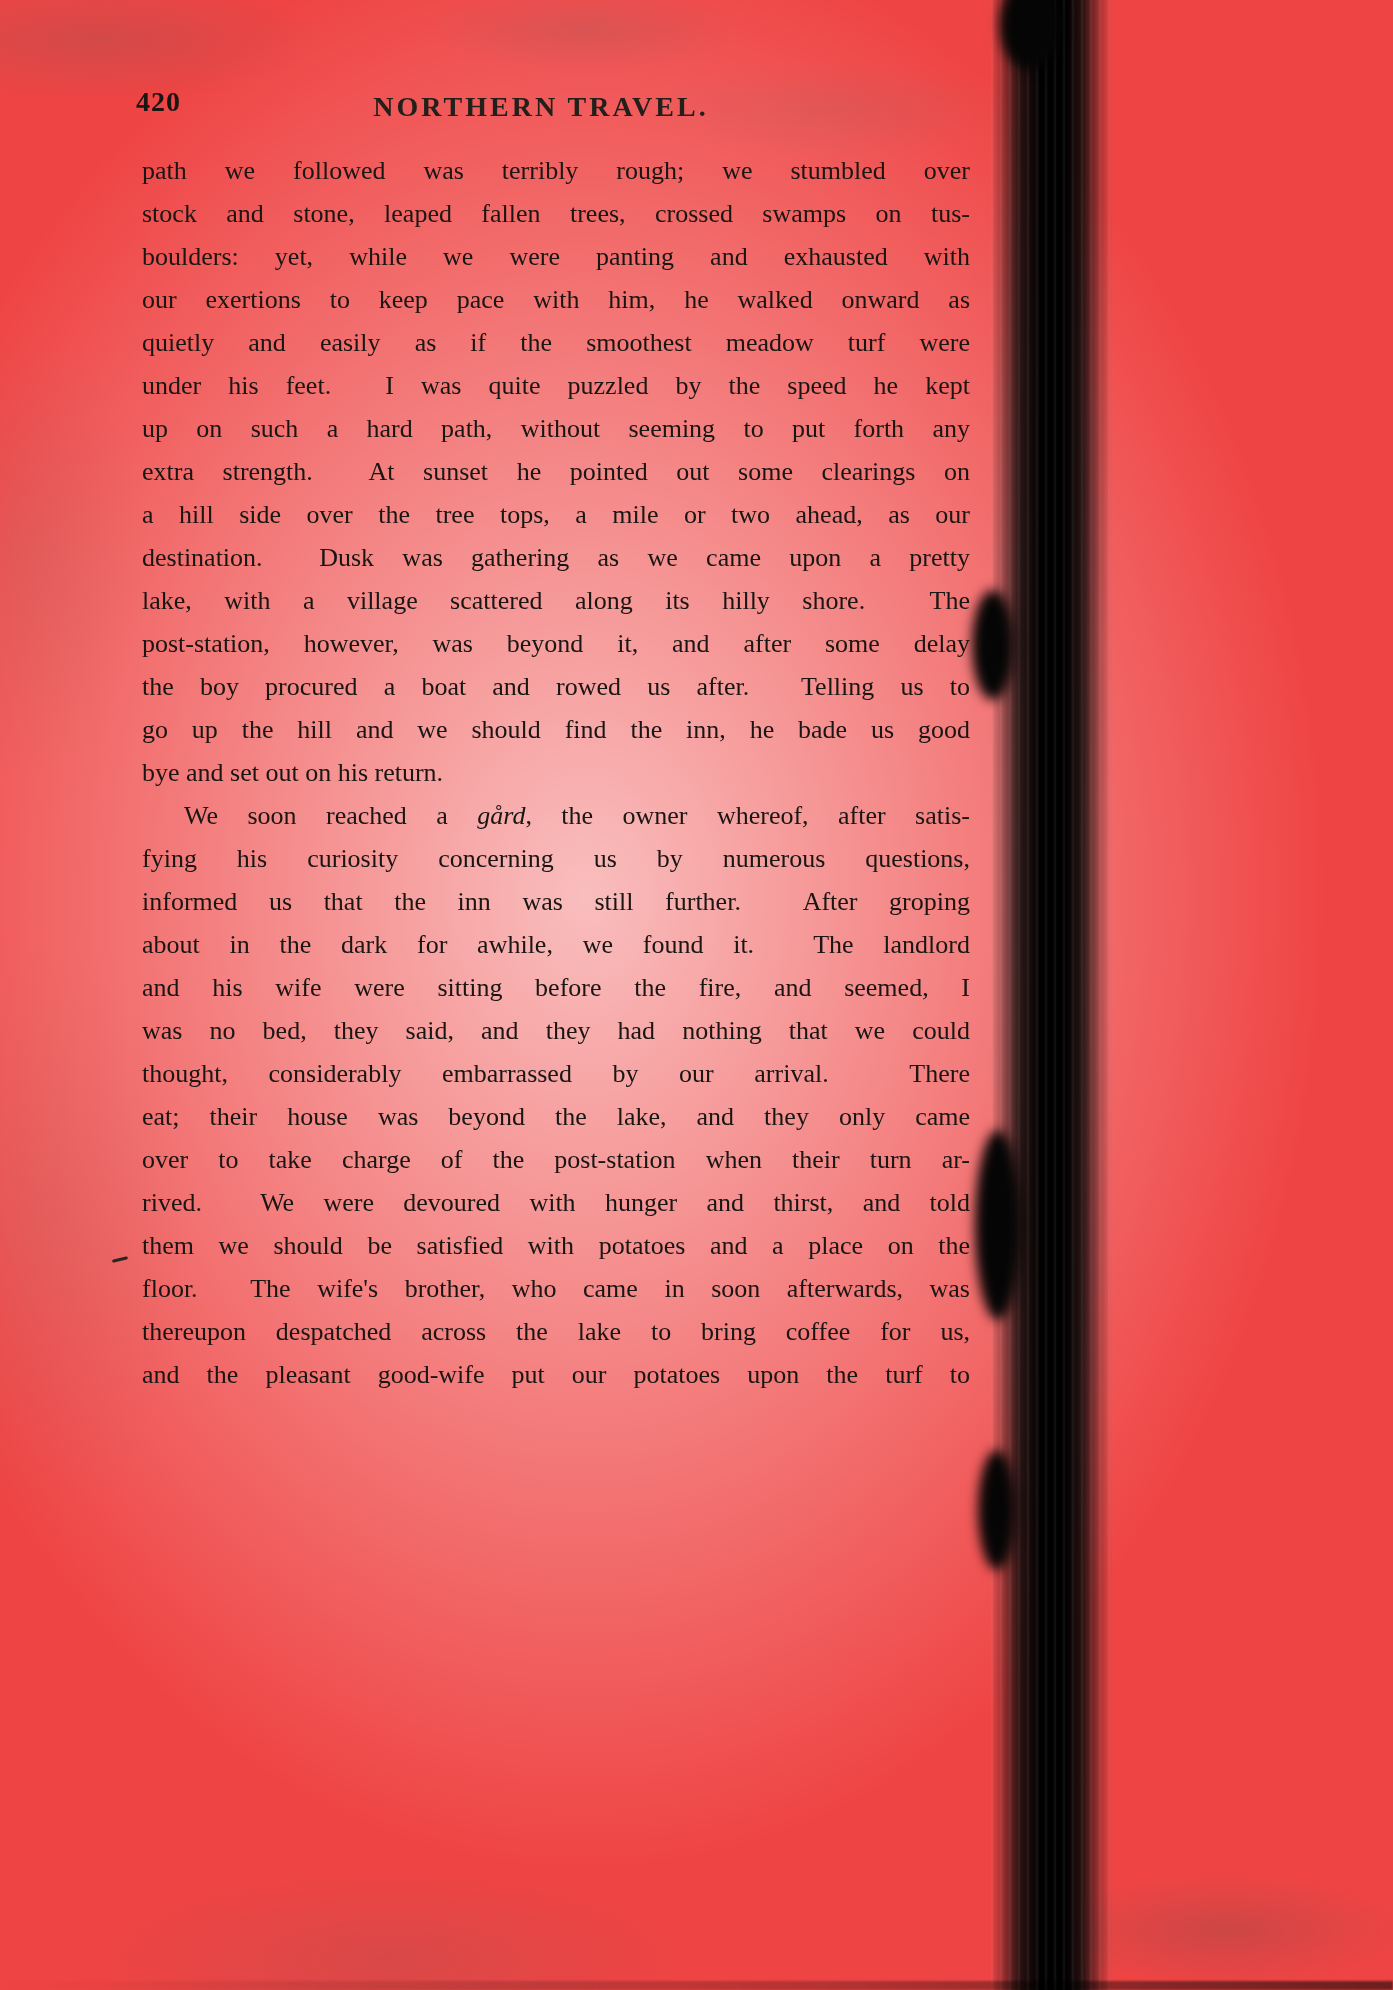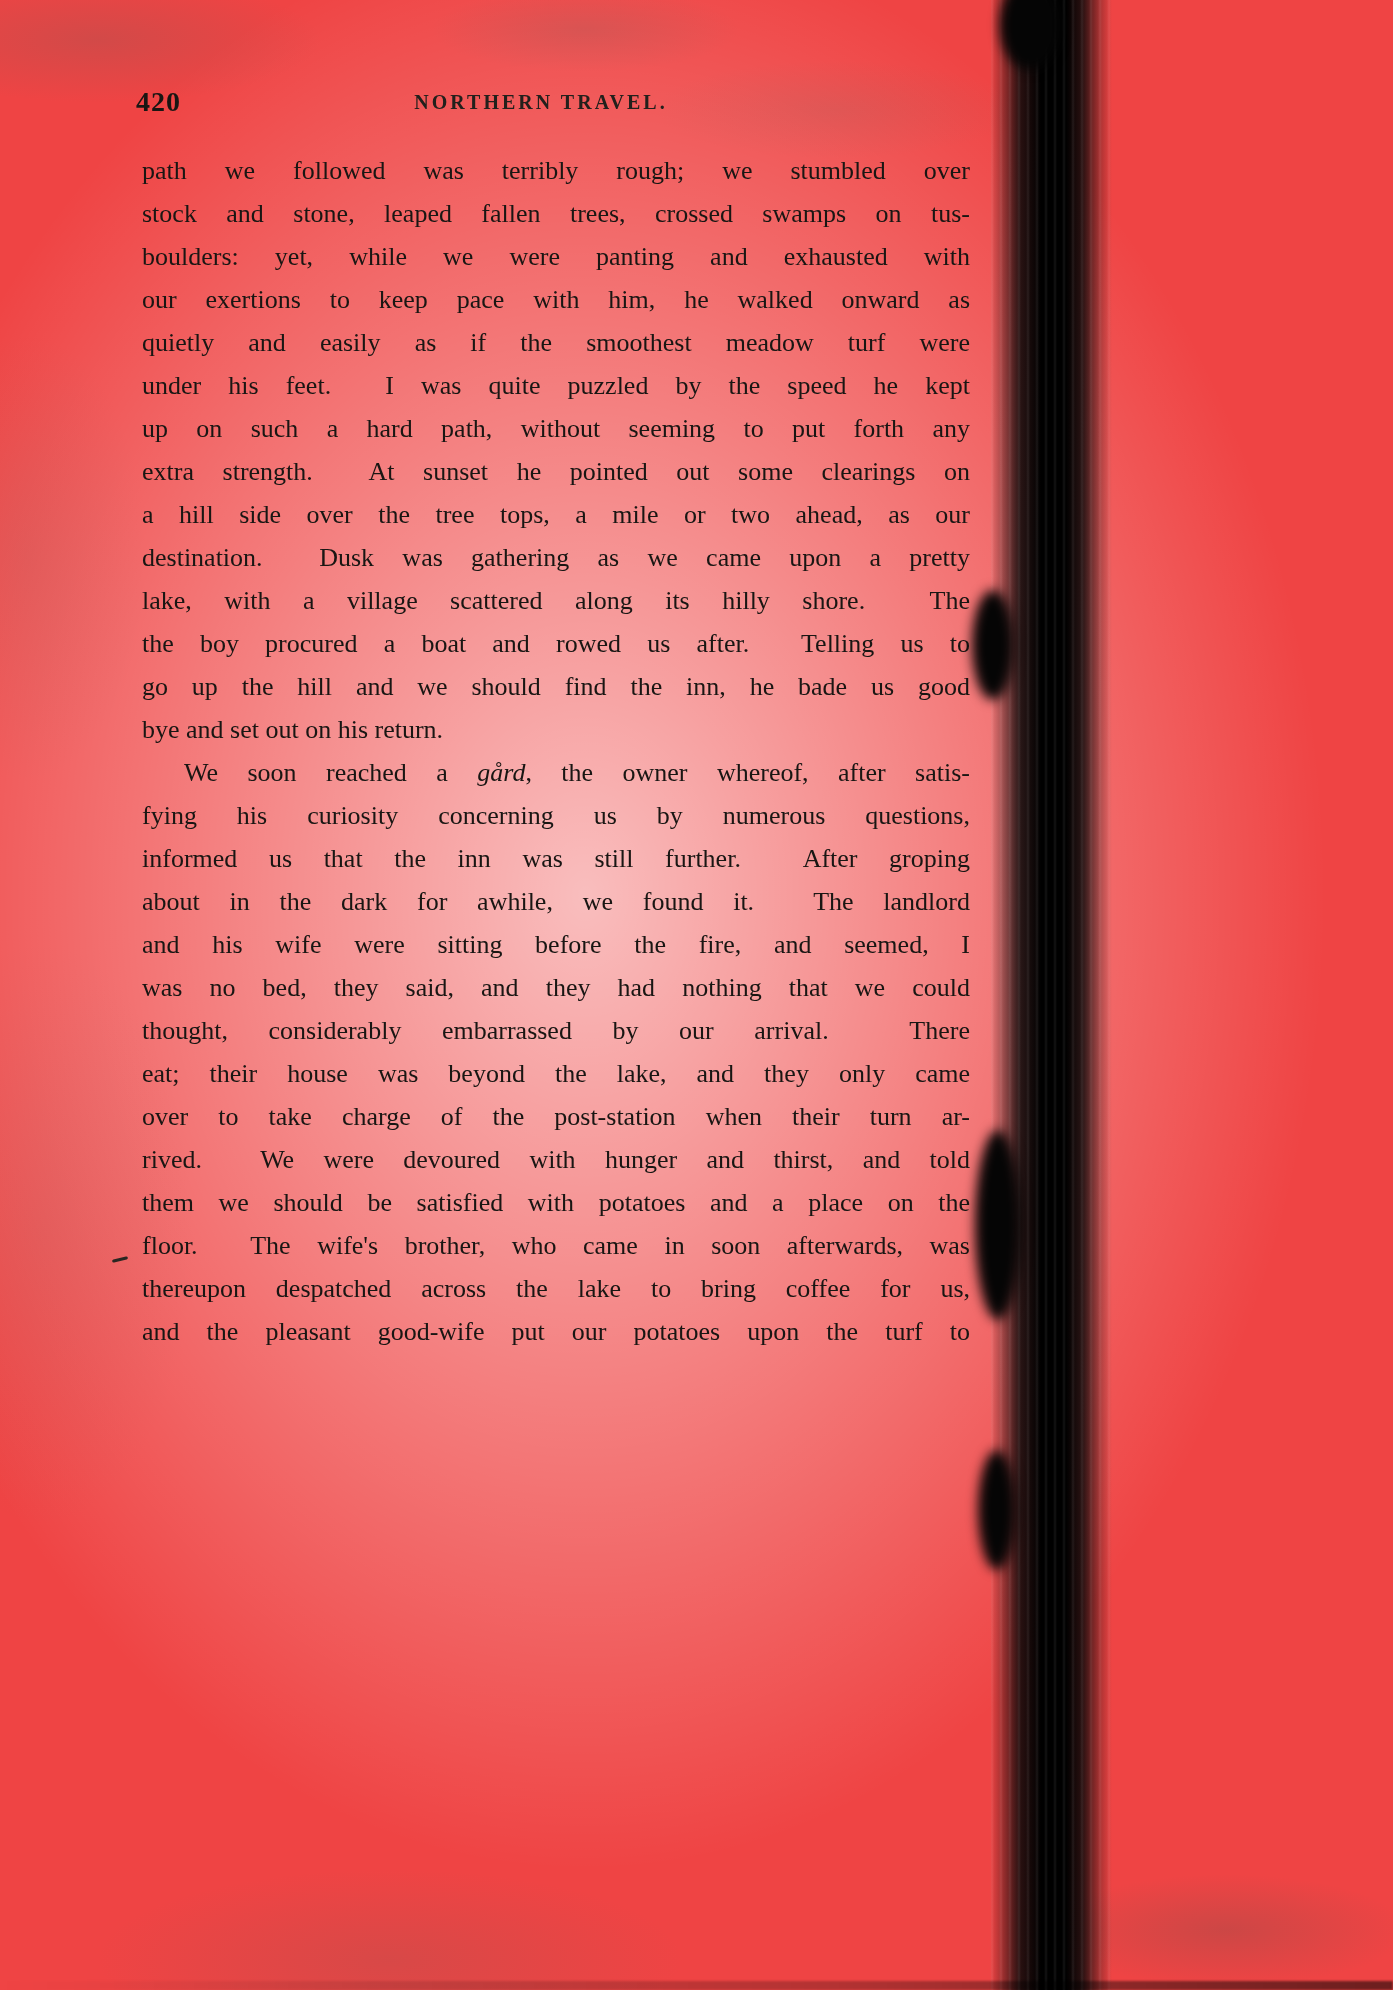--- a/index.html
+++ b/index.html
@@ -45,21 +45,21 @@
     font-size: 28px;
     font-weight: 600;
     letter-spacing: 1px;
   }
   .running-title {
     position: absolute;
     left: 0;
     right: 30px;
     top: 5px;
     text-align: center;
-    font-size: 20px;
+    font-size: 28px;
     font-weight: 700;
     letter-spacing: 3px;
     color: #23201c;
   }
 
   .text-block {
     position: absolute;
     top: 149px;
     left: 142px;
     width: 828px;
@@ -148,20 +148,21 @@
       <div class="line">stock and stone, leaped fallen trees, crossed swamps on tus-</div>
       <div class="line">boulders: yet, while we were panting and exhausted with</div>
       <div class="line">our exertions to keep pace with him, he walked onward as</div>
       <div class="line">quietly and easily as if the smoothest meadow turf were</div>
       <div class="line">under his feet.  I was quite puzzled by the speed he kept</div>
       <div class="line">up on such a hard path, without seeming to put forth any</div>
       <div class="line">extra strength.  At sunset he pointed out some clearings on</div>
       <div class="line">a hill side over the tree tops, a mile or two ahead, as our</div>
       <div class="line">destination.  Dusk was gathering as we came upon a pretty</div>
       <div class="line">lake, with a village scattered along its hilly shore.  The</div>
+      <div class="line">post-station, however, was beyond it, and after some delay</div>
       <div class="line">the boy procured a boat and rowed us after.  Telling us to</div>
       <div class="line">go up the hill and we should find the inn, he bade us good</div>
       <div class="line endline">bye and set out on his return.</div>
       <div class="line indent">We soon reached a <i>gård</i>, the owner whereof, after satis-</div>
       <div class="line">fying his curiosity concerning us by numerous questions,</div>
       <div class="line">informed us that the inn was still further.  After groping</div>
       <div class="line">about in the dark for awhile, we found it.  The landlord</div>
       <div class="line">and his wife were sitting before the fire, and seemed, I</div>
       <div class="line">was no bed, they said, and they had nothing that we could</div>
       <div class="line">thought, considerably embarrassed by our arrival.  There</div>

